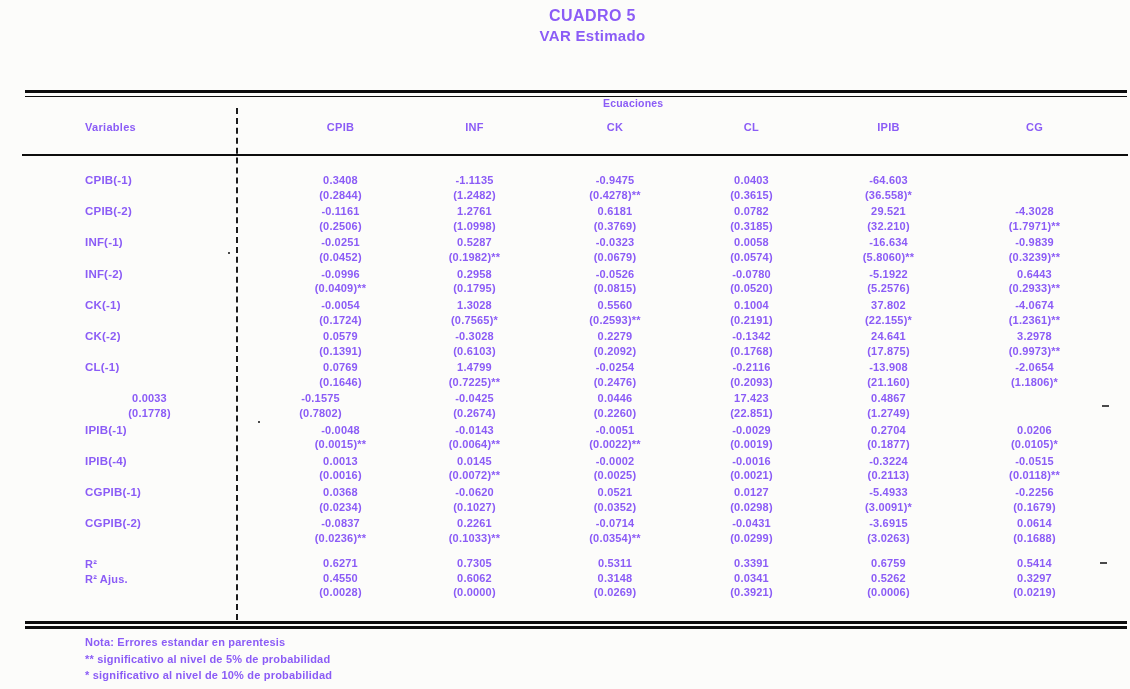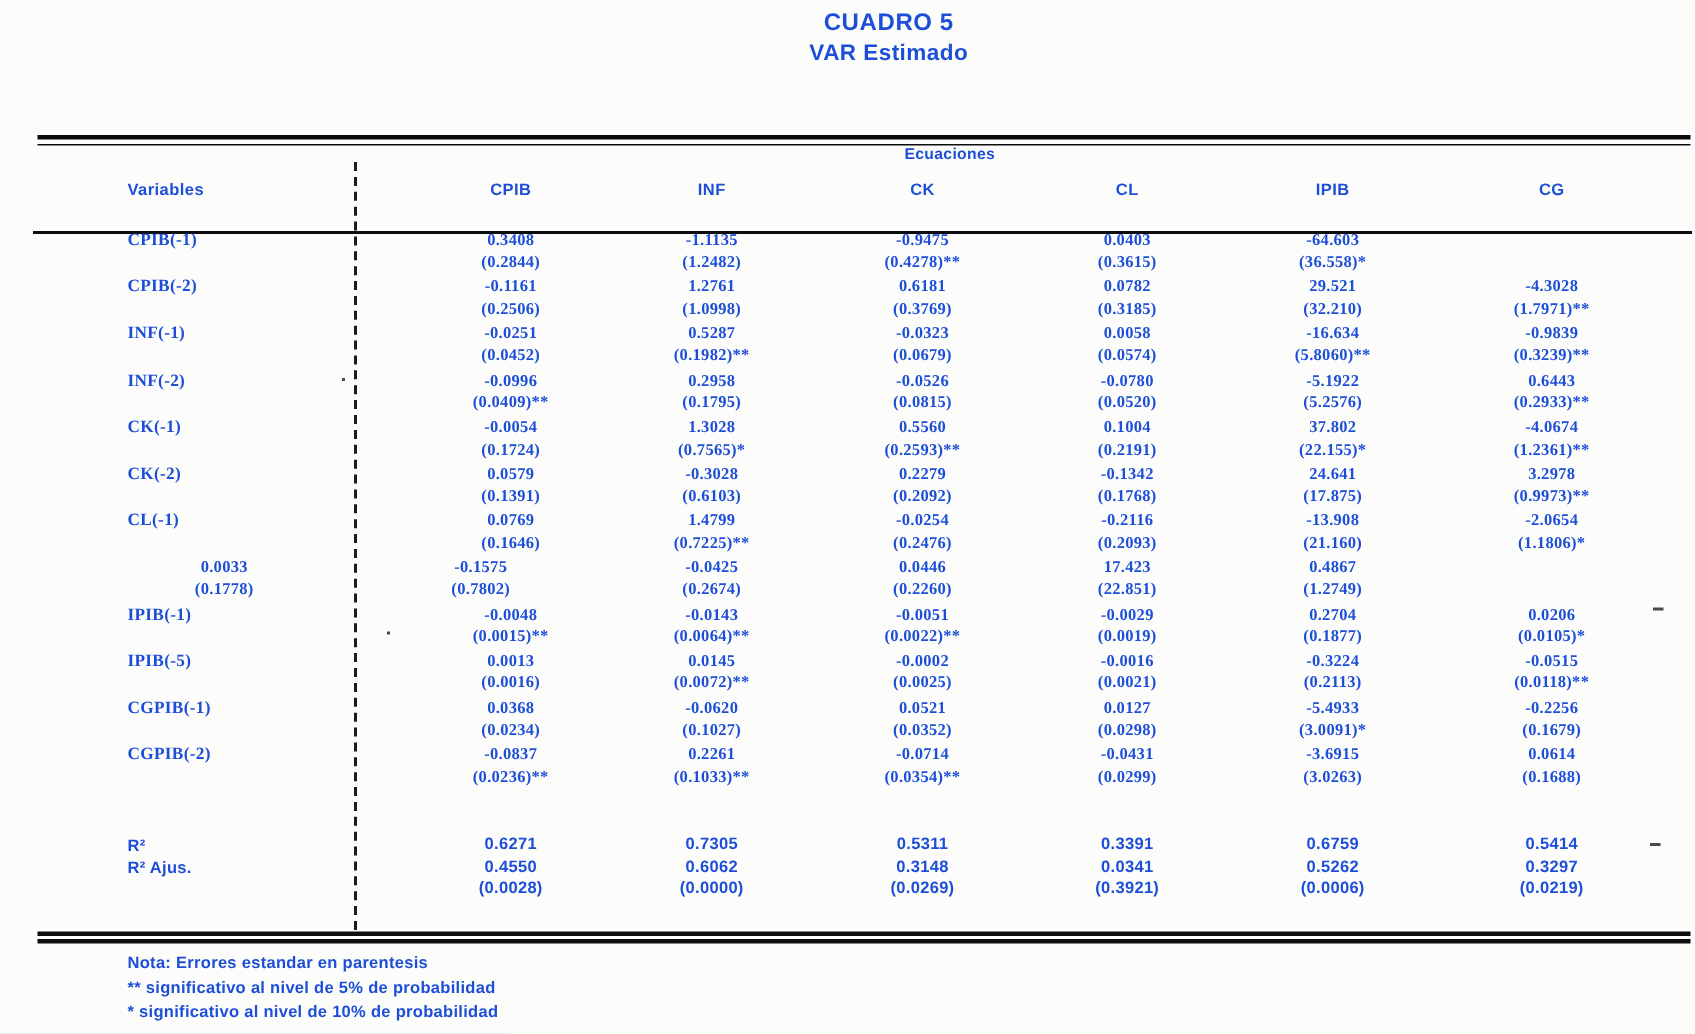--- a/index.html
+++ b/index.html
@@ -2,21 +2,21 @@
 <html><head>
 <meta charset="utf-8">
 <style>
   html,body{margin:0;padding:0;background:#e8e8e8;}
   .page{
     position:relative;
     width:1130px;height:689px;
     background:#fcfcfa;
     font-family:"Liberation Sans", sans-serif;
     font-weight:700;
-    color:#1d4ed8;
+    color:#8b5cf6;
     overflow:hidden;
   }
   .title-block{
     position:absolute;top:6px;left:0;width:100%;
     padding-left:55px;box-sizing:border-box;
     text-align:center;line-height:20px;
   }
   .title-line1{font-size:16px;letter-spacing:.4px;}
   .title-line2{font-size:15px;letter-spacing:.3px;}
   .rule{position:absolute;background:#0d0d0d;}
@@ -26,21 +26,21 @@
   }
   .grid{
     display:grid;
     grid-template-columns:215px 167px 141px 140px 133px 141px 151px;
     margin-left:22px;
   }
   .header-row{position:absolute;top:112px;left:0;width:1110px;height:30px;align-items:center;}
   .hcell{font-size:11px;text-align:center;letter-spacing:.3px;}
   .hlabel{text-align:left;padding-left:63px;}
   .c1pad{padding-left:40px;}
-  .table-body{position:absolute;top:152px;left:0;width:1110px;font-family:Liberation Serif, serif;}
+  .table-body{position:absolute;top:172px;left:0;width:1110px;}
   .vrow{height:31.2px;padding-top:1px;box-sizing:border-box;}
   .cell{font-size:11px;text-align:center;letter-spacing:.2px;}
   .lab{text-align:left;padding-left:63px;font-size:11.5px;padding-top:1px;}
   .coef,.se{line-height:14.8px;white-space:nowrap;}
   .stats-block{position:absolute;top:556px;left:0;width:1110px;}
   .srow{height:14.6px;}
   .srow .cell{font-size:11px;line-height:14.6px;}
   .dashed-sep{
     position:absolute;left:236px;top:108px;height:512px;width:0;
     border-left:2px dashed #1b1b1b;
@@ -313,21 +313,21 @@
         <div class="cell">
           <div class="coef">0.2704</div>
           <div class="se">(0.1877)</div>
         </div>
         <div class="cell">
           <div class="coef">0.0206</div>
           <div class="se">(0.0105)*</div>
         </div>
       </div>
       <div class="grid vrow">
-        <div class="cell lab">IPIB(-5)</div>
+        <div class="cell lab">IPIB(-4)</div>
         <div class="cell c1pad">
           <div class="coef">0.0013</div>
           <div class="se">(0.0016)</div>
         </div>
         <div class="cell">
           <div class="coef">0.0145</div>
           <div class="se">(0.0072)**</div>
         </div>
         <div class="cell">
           <div class="coef">-0.0002</div>

